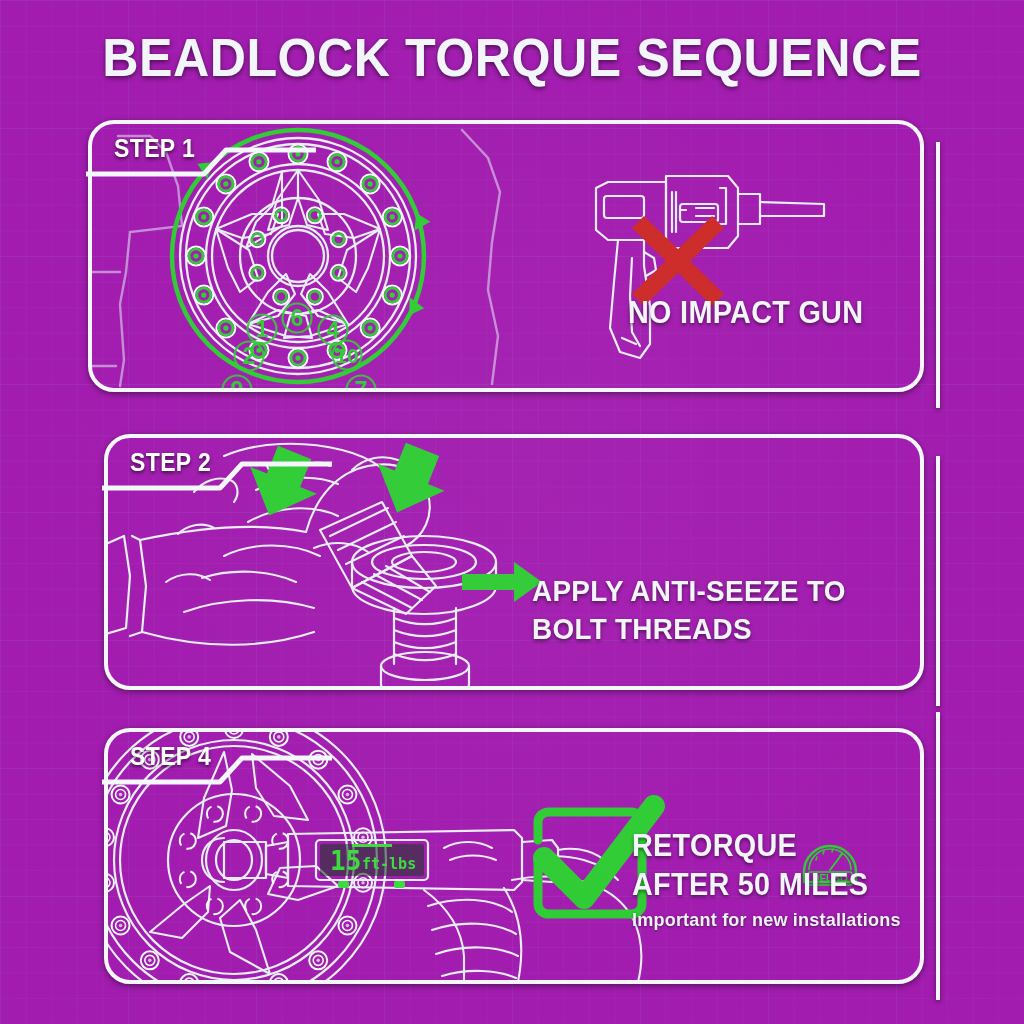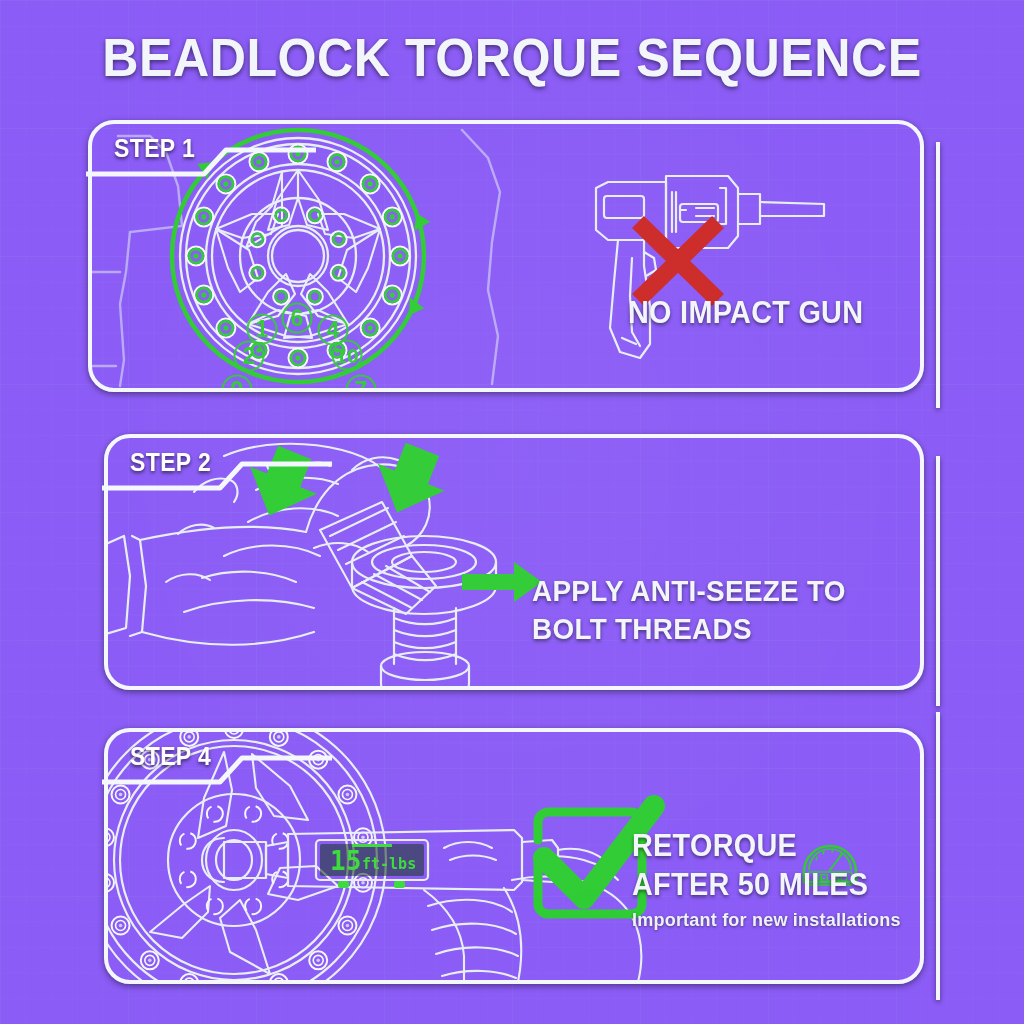--- a/index.html
+++ b/index.html
@@ -7,21 +7,21 @@
   html, body {
     width:1024px; height:1024px;
     background:#101a2e;
     font-family:"Liberation Sans", sans-serif;
     overflow:hidden;
   }
 
   #stage {
     position:relative;
     width:1024px; height:1024px;
-    background:#8b5cf6;
+    background:#a21caf;
     overflow:hidden;
   }
 
   
   .grid-fine, .grid-coarse, .noise {
     position:absolute; inset:0; pointer-events:none;
   }
   .grid-fine {
     background-image:
       linear-gradient(to right, rgba(150,180,220,.055) 1px, transparent 1px),

